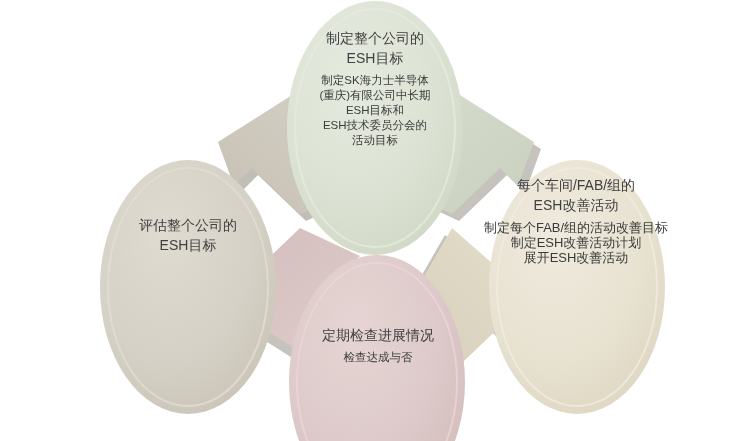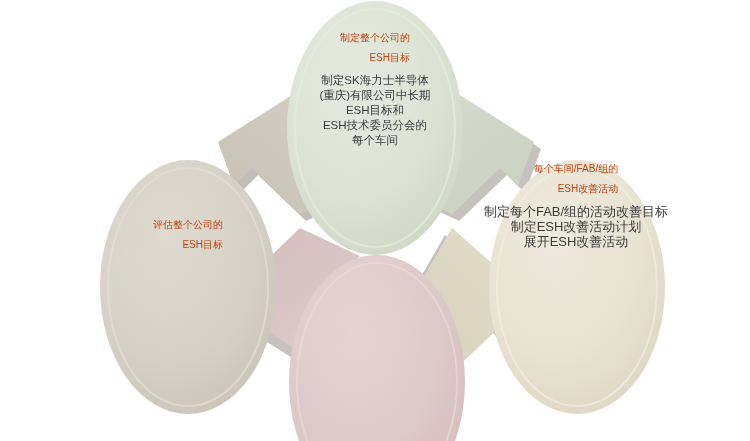--- a/index.html
+++ b/index.html
@@ -28,42 +28,41 @@
     position: absolute;
     box-sizing: border-box;
     display: flex;
     flex-direction: column;
     align-items: center;
     justify-content: flex-start;
     text-align: center;
     pointer-events: auto;
   }
   .node-title {
-    color: #c2410c;
-    font-size: 10px;
+    color: #404040;
+    font-size: 14px;
     line-height: 20px;
     font-weight: normal;
     margin: 0;
     white-space: pre-line;
     letter-spacing: 0px;
-    text-align: right;
   }
   .node-body {
     color: #3b3b3b;
     font-size: 11.5px;
     line-height: 15px;
     margin: 5px 0 0 0;
     white-space: pre-line;
   }
   
   #node-top {
     left: 285px; top: 28px; width: 180px;
   }
   #node-right {
-    left: 478px; top: 159px; width: 196px;
+    left: 478px; top: 175px; width: 196px;
   }
   #node-bottom {
     left: 288px; top: 325px; width: 180px;
   }
   #node-left {
     left: 100px; top: 175px; width: 176px; margin-top: 40px;
   }
   #node-right .node-body {
     font-size: 13px;
     line-height: 15px;
@@ -159,30 +158,34 @@
     </g>
   </svg>
 
   <div class="node" id="node-top">
     <div class="node-title">制定整个公司的
 ESH目标</div>
     <div class="node-body">制定SK海力士半导体
 (重庆)有限公司中长期
 ESH目标和
 ESH技术委员分会的
-每个车间</div>
+活动目标</div>
   </div>
 
   <div class="node" id="node-right">
     <div class="node-title">每个车间/FAB/组的
 ESH改善活动</div>
     <div class="node-body">制定每个FAB/组的活动改善目标
 制定ESH改善活动计划
 展开ESH改善活动</div>
   </div>
 
+  <div class="node" id="node-bottom">
+    <div class="node-title">定期检查进展情况</div>
+    <div class="node-body">检查达成与否</div>
+  </div>
 
   <div class="node" id="node-left">
     <div class="node-title">评估整个公司的
 ESH目标</div>
   </div>
 
 </div>
 
 </body></html>

